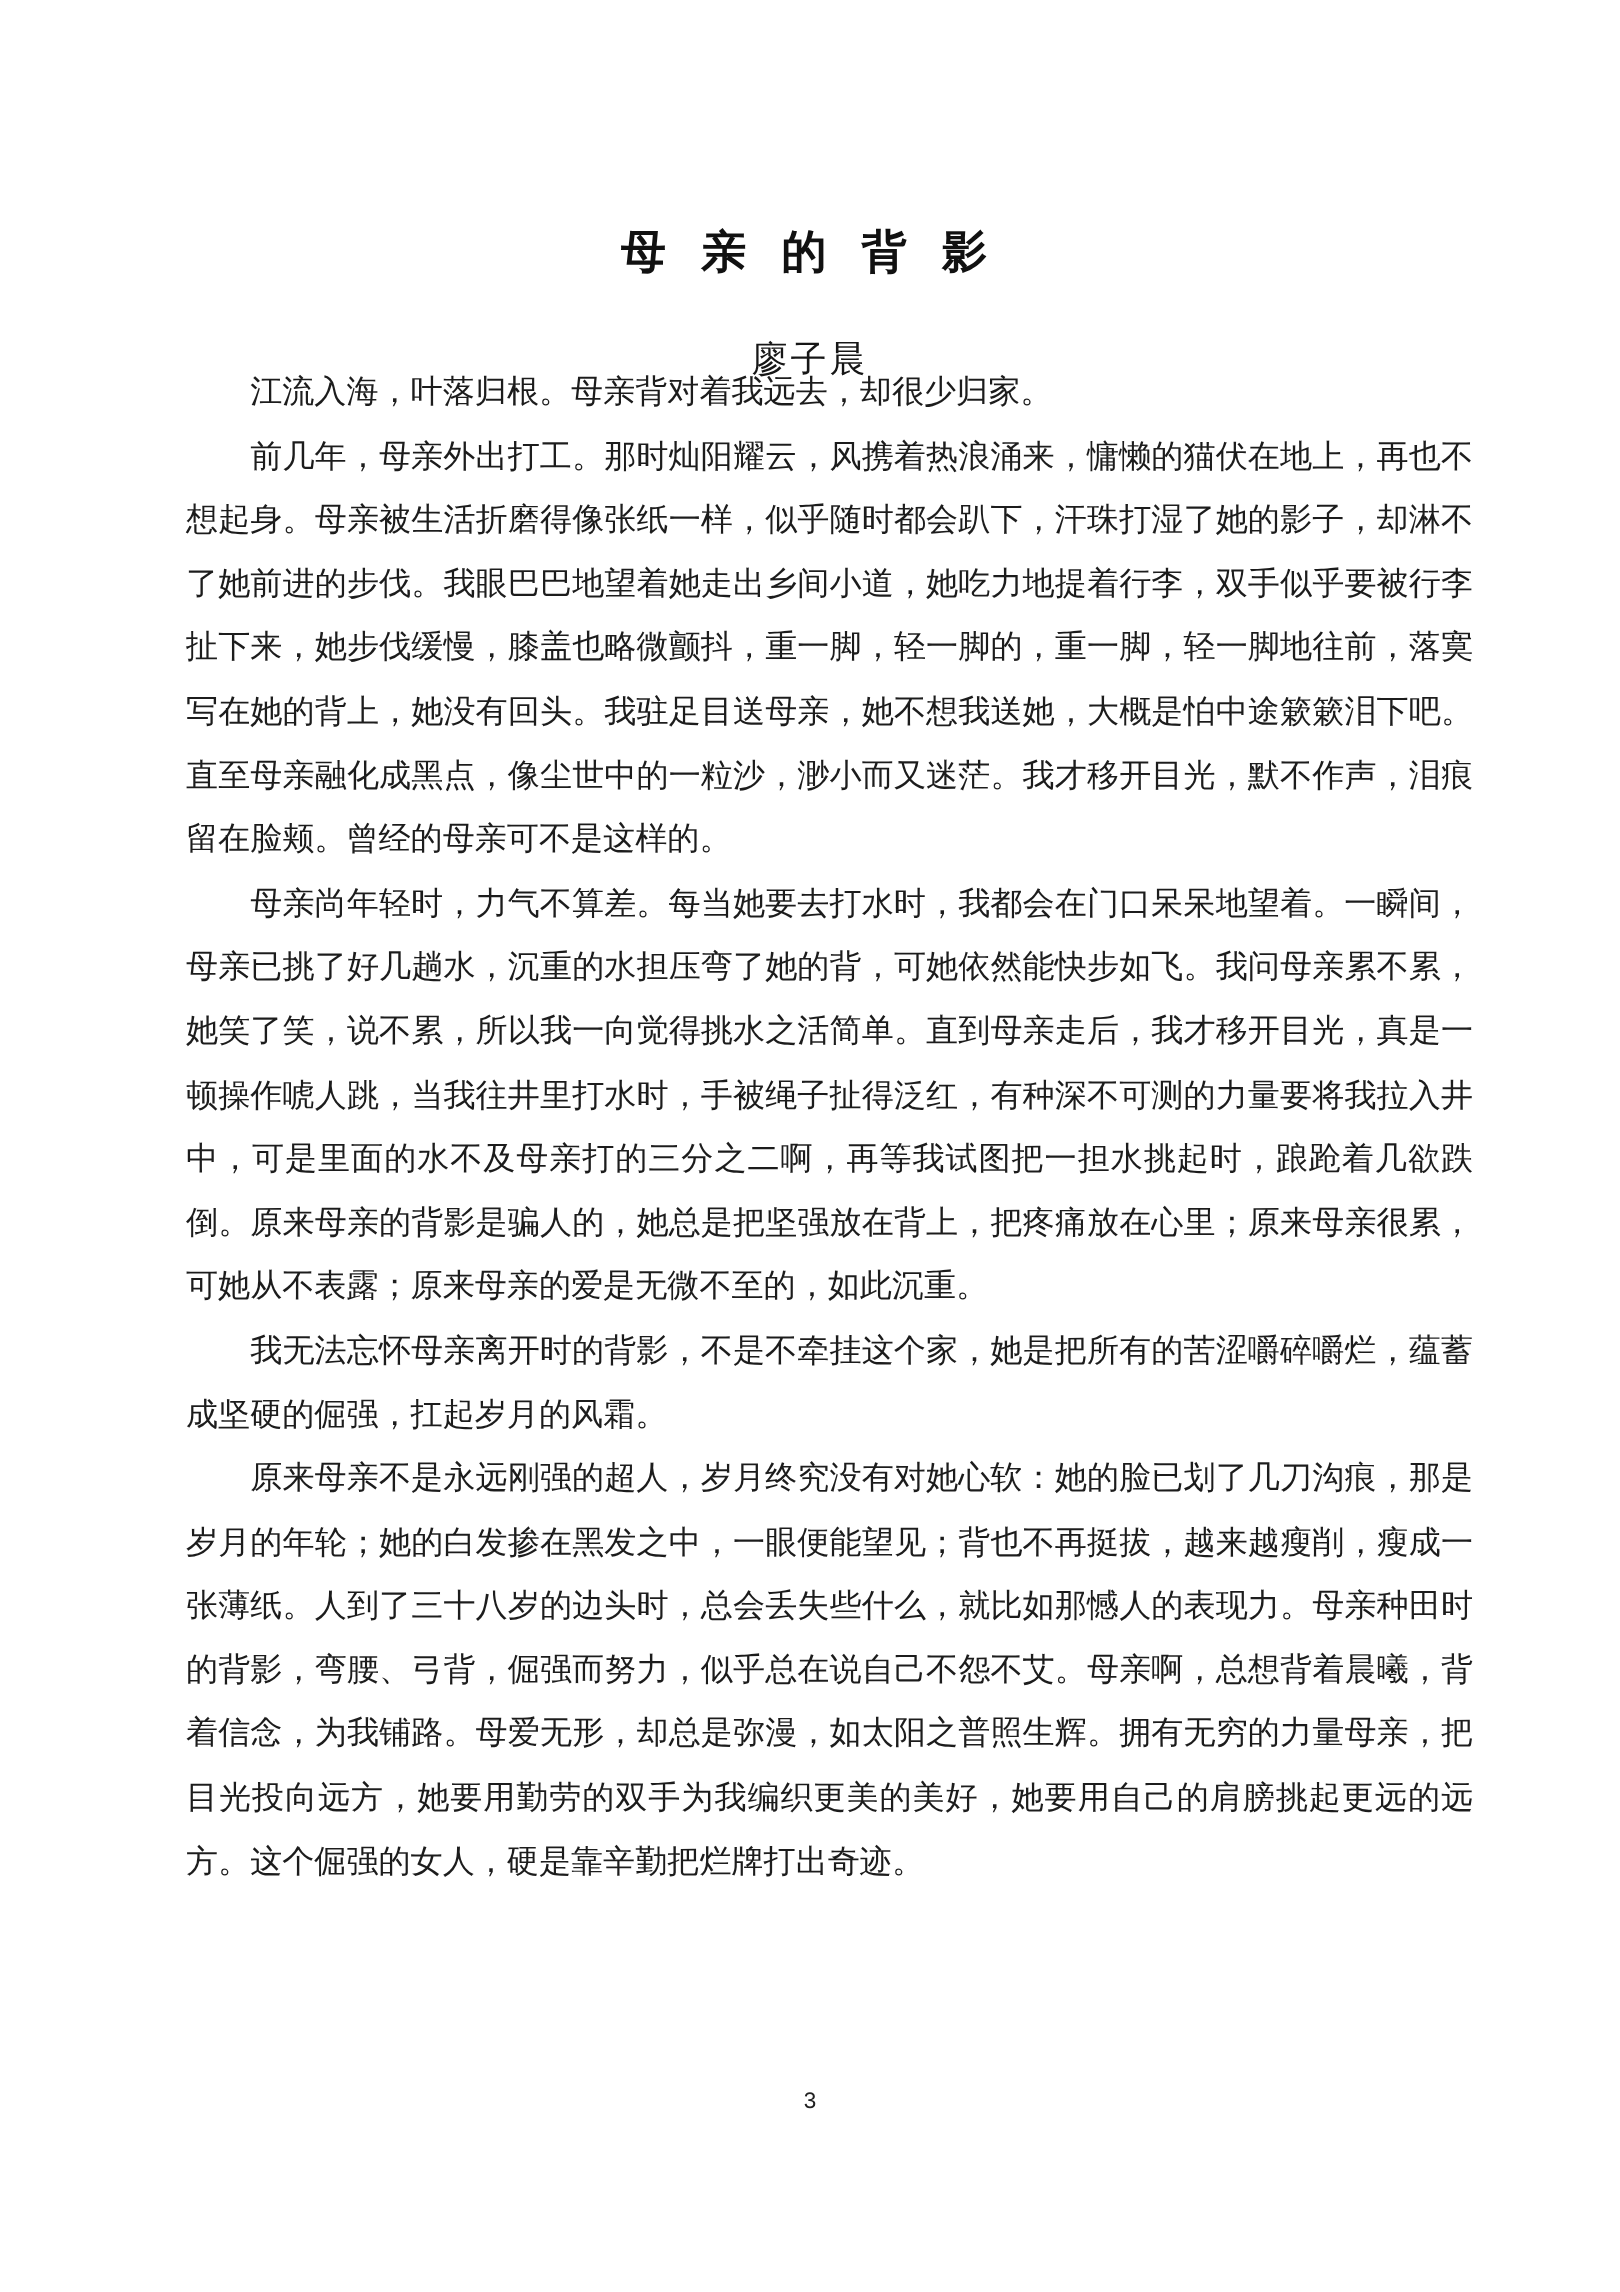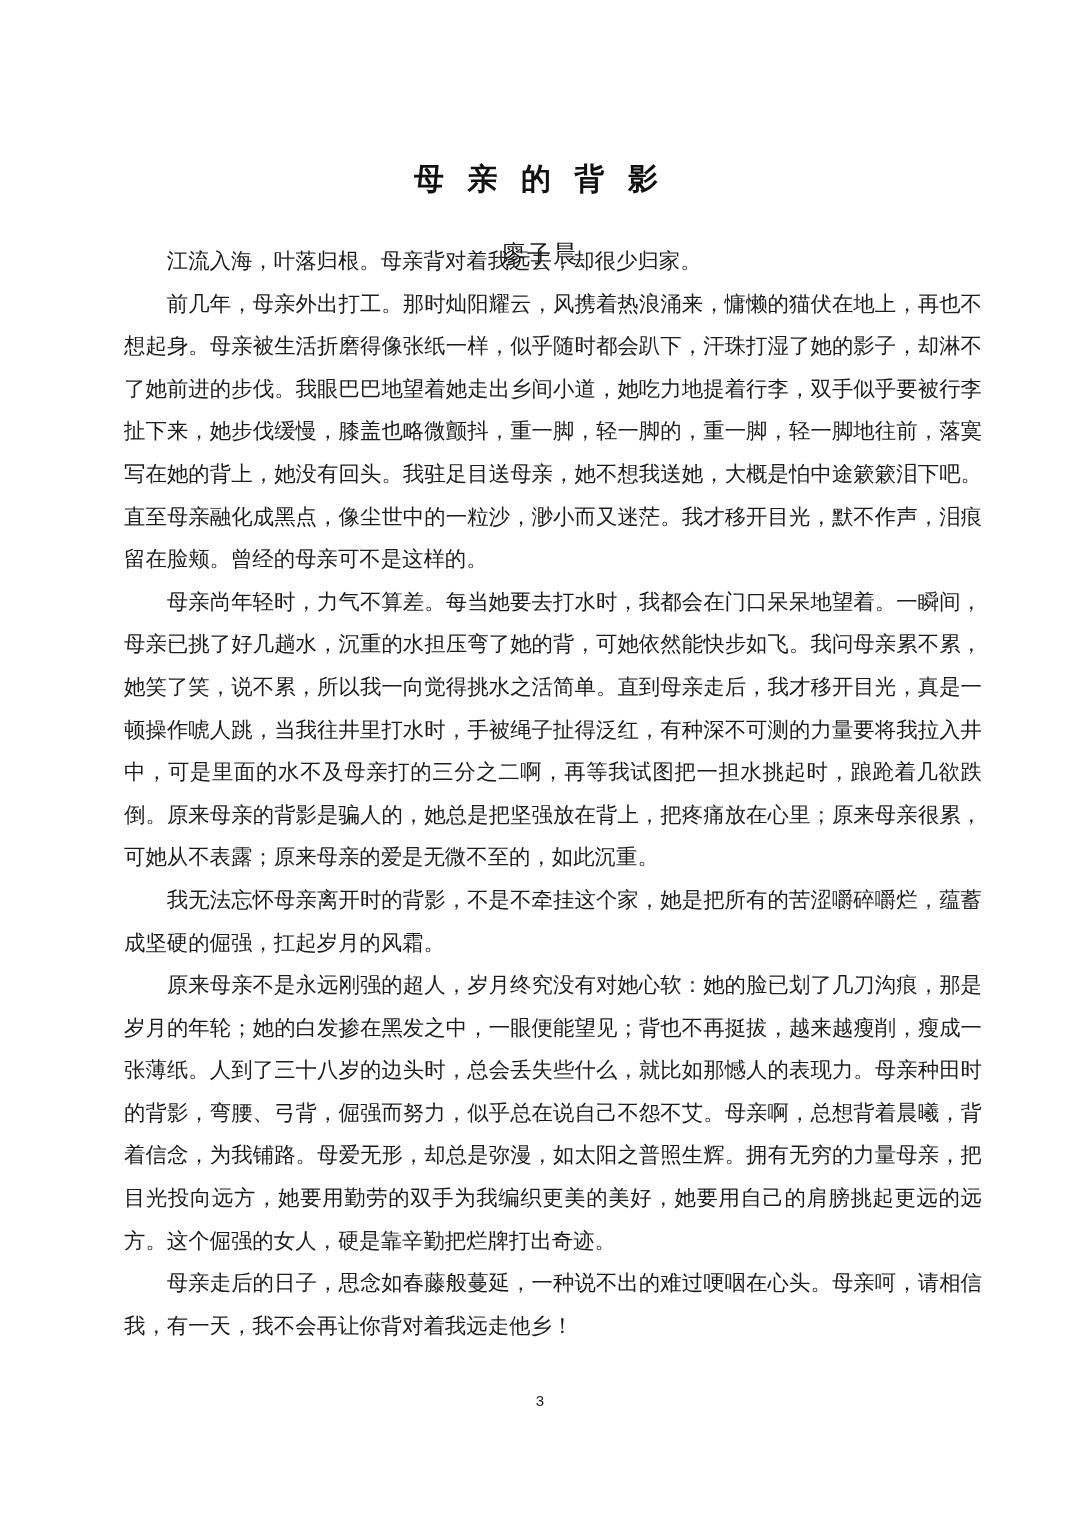--- a/index.html
+++ b/index.html
@@ -11,21 +11,21 @@
       position: relative;
       width: 1080px;
       height: 1528px;
       background: #ffffff;
       color: #1c1c1c;
       font-family: "Liberation Serif", "DejaVu Serif", serif;
       overflow: hidden;
       box-sizing: border-box;
     }
     .doc-title {
-      margin: 16px;
+      margin: 5px;
       padding-top: 143px;
       text-align: center;
       font-size: 30px;
       font-weight: 700;
       letter-spacing: 8px;
       color: #111111;
     }
     .doc-author {
       margin: 12px;
       padding-top: 22px;
@@ -71,18 +71,17 @@
   <h1 class="doc-title">母 亲 的 背 影</h1>
 
   <div class="doc-author">廖子晨</div>
 
   <div class="doc-body">
     <p>江流入海，叶落归根。母亲背对着我远去，却很少归家。</p>
     <p>前几年，母亲外出打工。那时灿阳耀云，风携着热浪涌来，慵懒的猫伏在地上，再也不想起身。母亲被生活折磨得像张纸一样，似乎随时都会趴下，汗珠打湿了她的影子，却淋不了她前进的步伐。我眼巴巴地望着她走出乡间小道，她吃力地提着行李，双手似乎要被行李扯下来，她步伐缓慢，膝盖也略微颤抖，重一脚，轻一脚的，重一脚，轻一脚地往前，落寞写在她的背上，她没有回头。我驻足目送母亲，她不想我送她，大概是怕中途簌簌泪下吧。直至母亲融化成黑点，像尘世中的一粒沙，渺小而又迷茫。我才移开目光，默不作声，泪痕留在脸颊。曾经的母亲可不是这样的。</p>
     <p>母亲尚年轻时，力气不算差。每当她要去打水时，我都会在门口呆呆地望着。一瞬间，母亲已挑了好几趟水，沉重的水担压弯了她的背，可她依然能快步如飞。我问母亲累不累，她笑了笑，说不累，所以我一向觉得挑水之活简单。直到母亲走后，我才移开目光，真是一顿操作唬人跳，当我往井里打水时，手被绳子扯得泛红，有种深不可测的力量要将我拉入井中，可是里面的水不及母亲打的三分之二啊，再等我试图把一担水挑起时，踉跄着几欲跌倒。原来母亲的背影是骗人的，她总是把坚强放在背上，把疼痛放在心里；原来母亲很累，可她从不表露；原来母亲的爱是无微不至的，如此沉重。</p>
     <p>我无法忘怀母亲离开时的背影，不是不牵挂这个家，她是把所有的苦涩嚼碎嚼烂，蕴蓄成坚硬的倔强，扛起岁月的风霜。</p>
     <p>原来母亲不是永远刚强的超人，岁月终究没有对她心软：她的脸已划了几刀沟痕，那是岁月的年轮；她的白发掺在黑发之中，一眼便能望见；背也不再挺拔，越来越瘦削，瘦成一张薄纸。人到了三十八岁的边头时，总会丢失些什么，就比如那憾人的表现力。母亲种田时的背影，弯腰、弓背，倔强而努力，似乎总在说自己不怨不艾。母亲啊，总想背着晨曦，背着信念，为我铺路。母爱无形，却总是弥漫，如太阳之普照生辉。拥有无穷的力量母亲，把目光投向远方，她要用勤劳的双手为我编织更美的美好，她要用自己的肩膀挑起更远的远方。这个倔强的女人，硬是靠辛勤把烂牌打出奇迹。</p>
-    <p>母亲走后的日子，思念如春藤般蔓延，一种说不出的难过哽咽在心头。母亲呵，请相信我，有一天，我不会再让你背对着我远走他乡！</p>
   </div>
 
   <div class="page-number">3</div>
 
 </div>
 
 </body></html>

